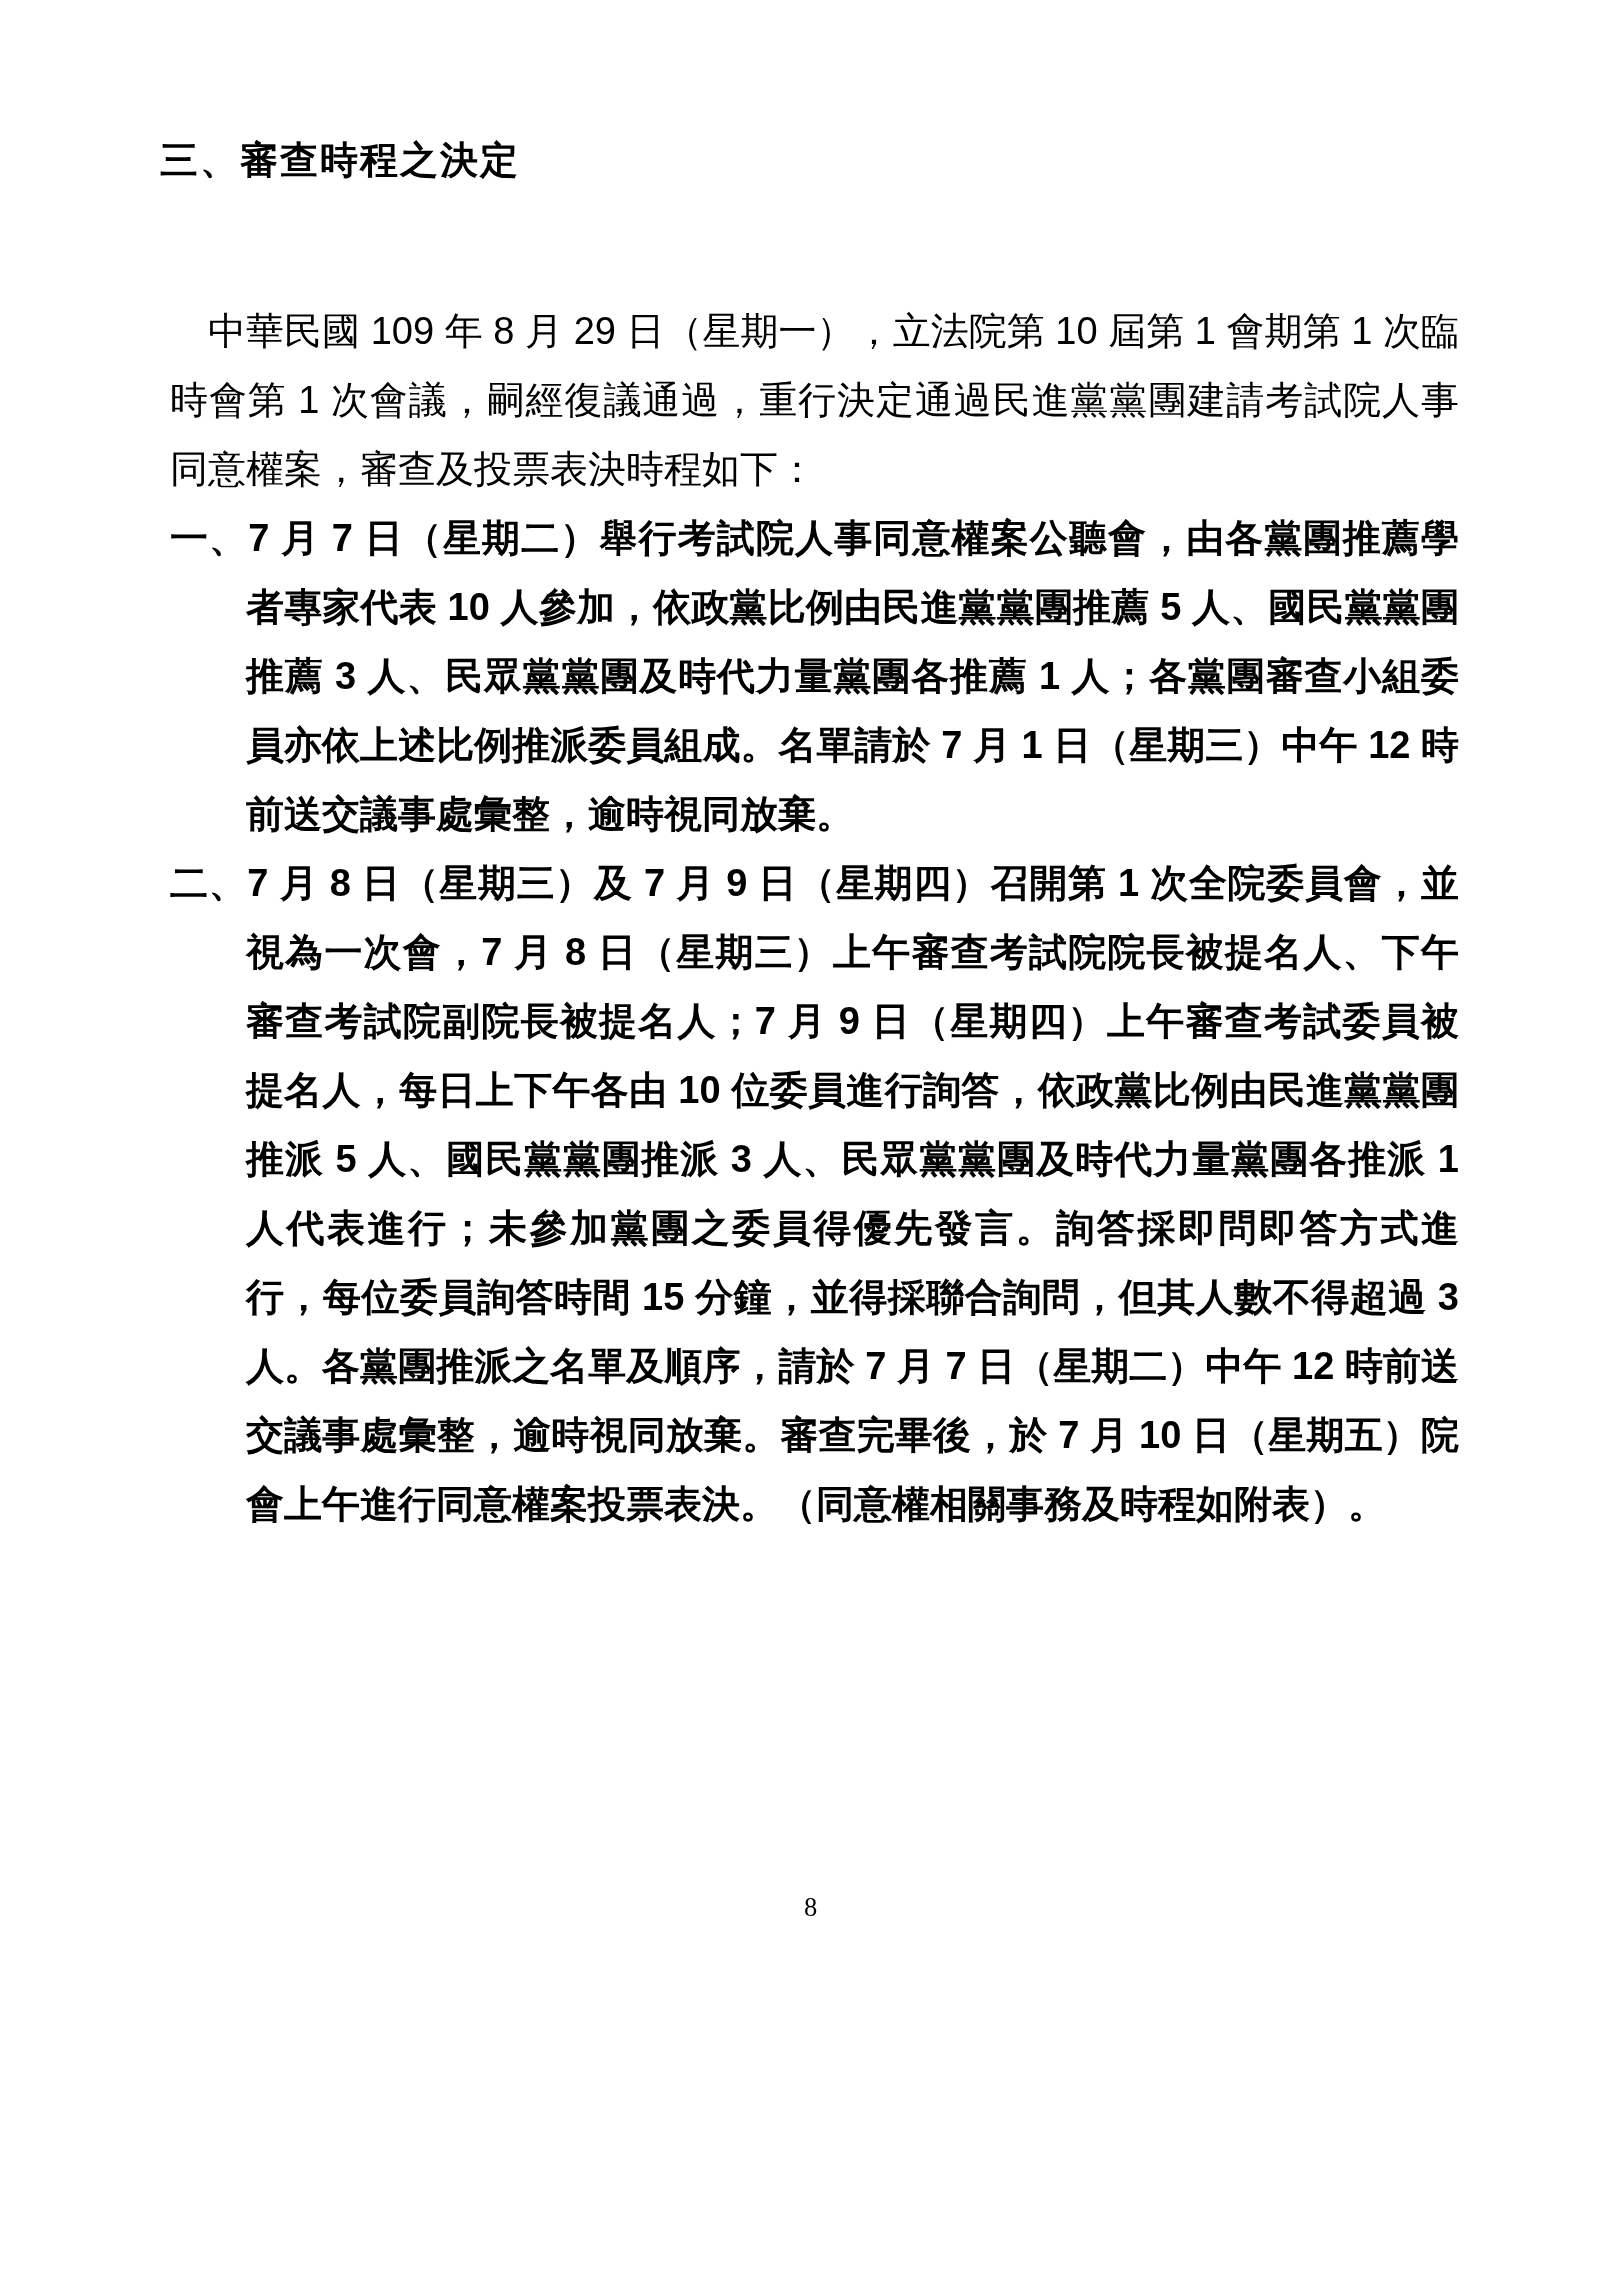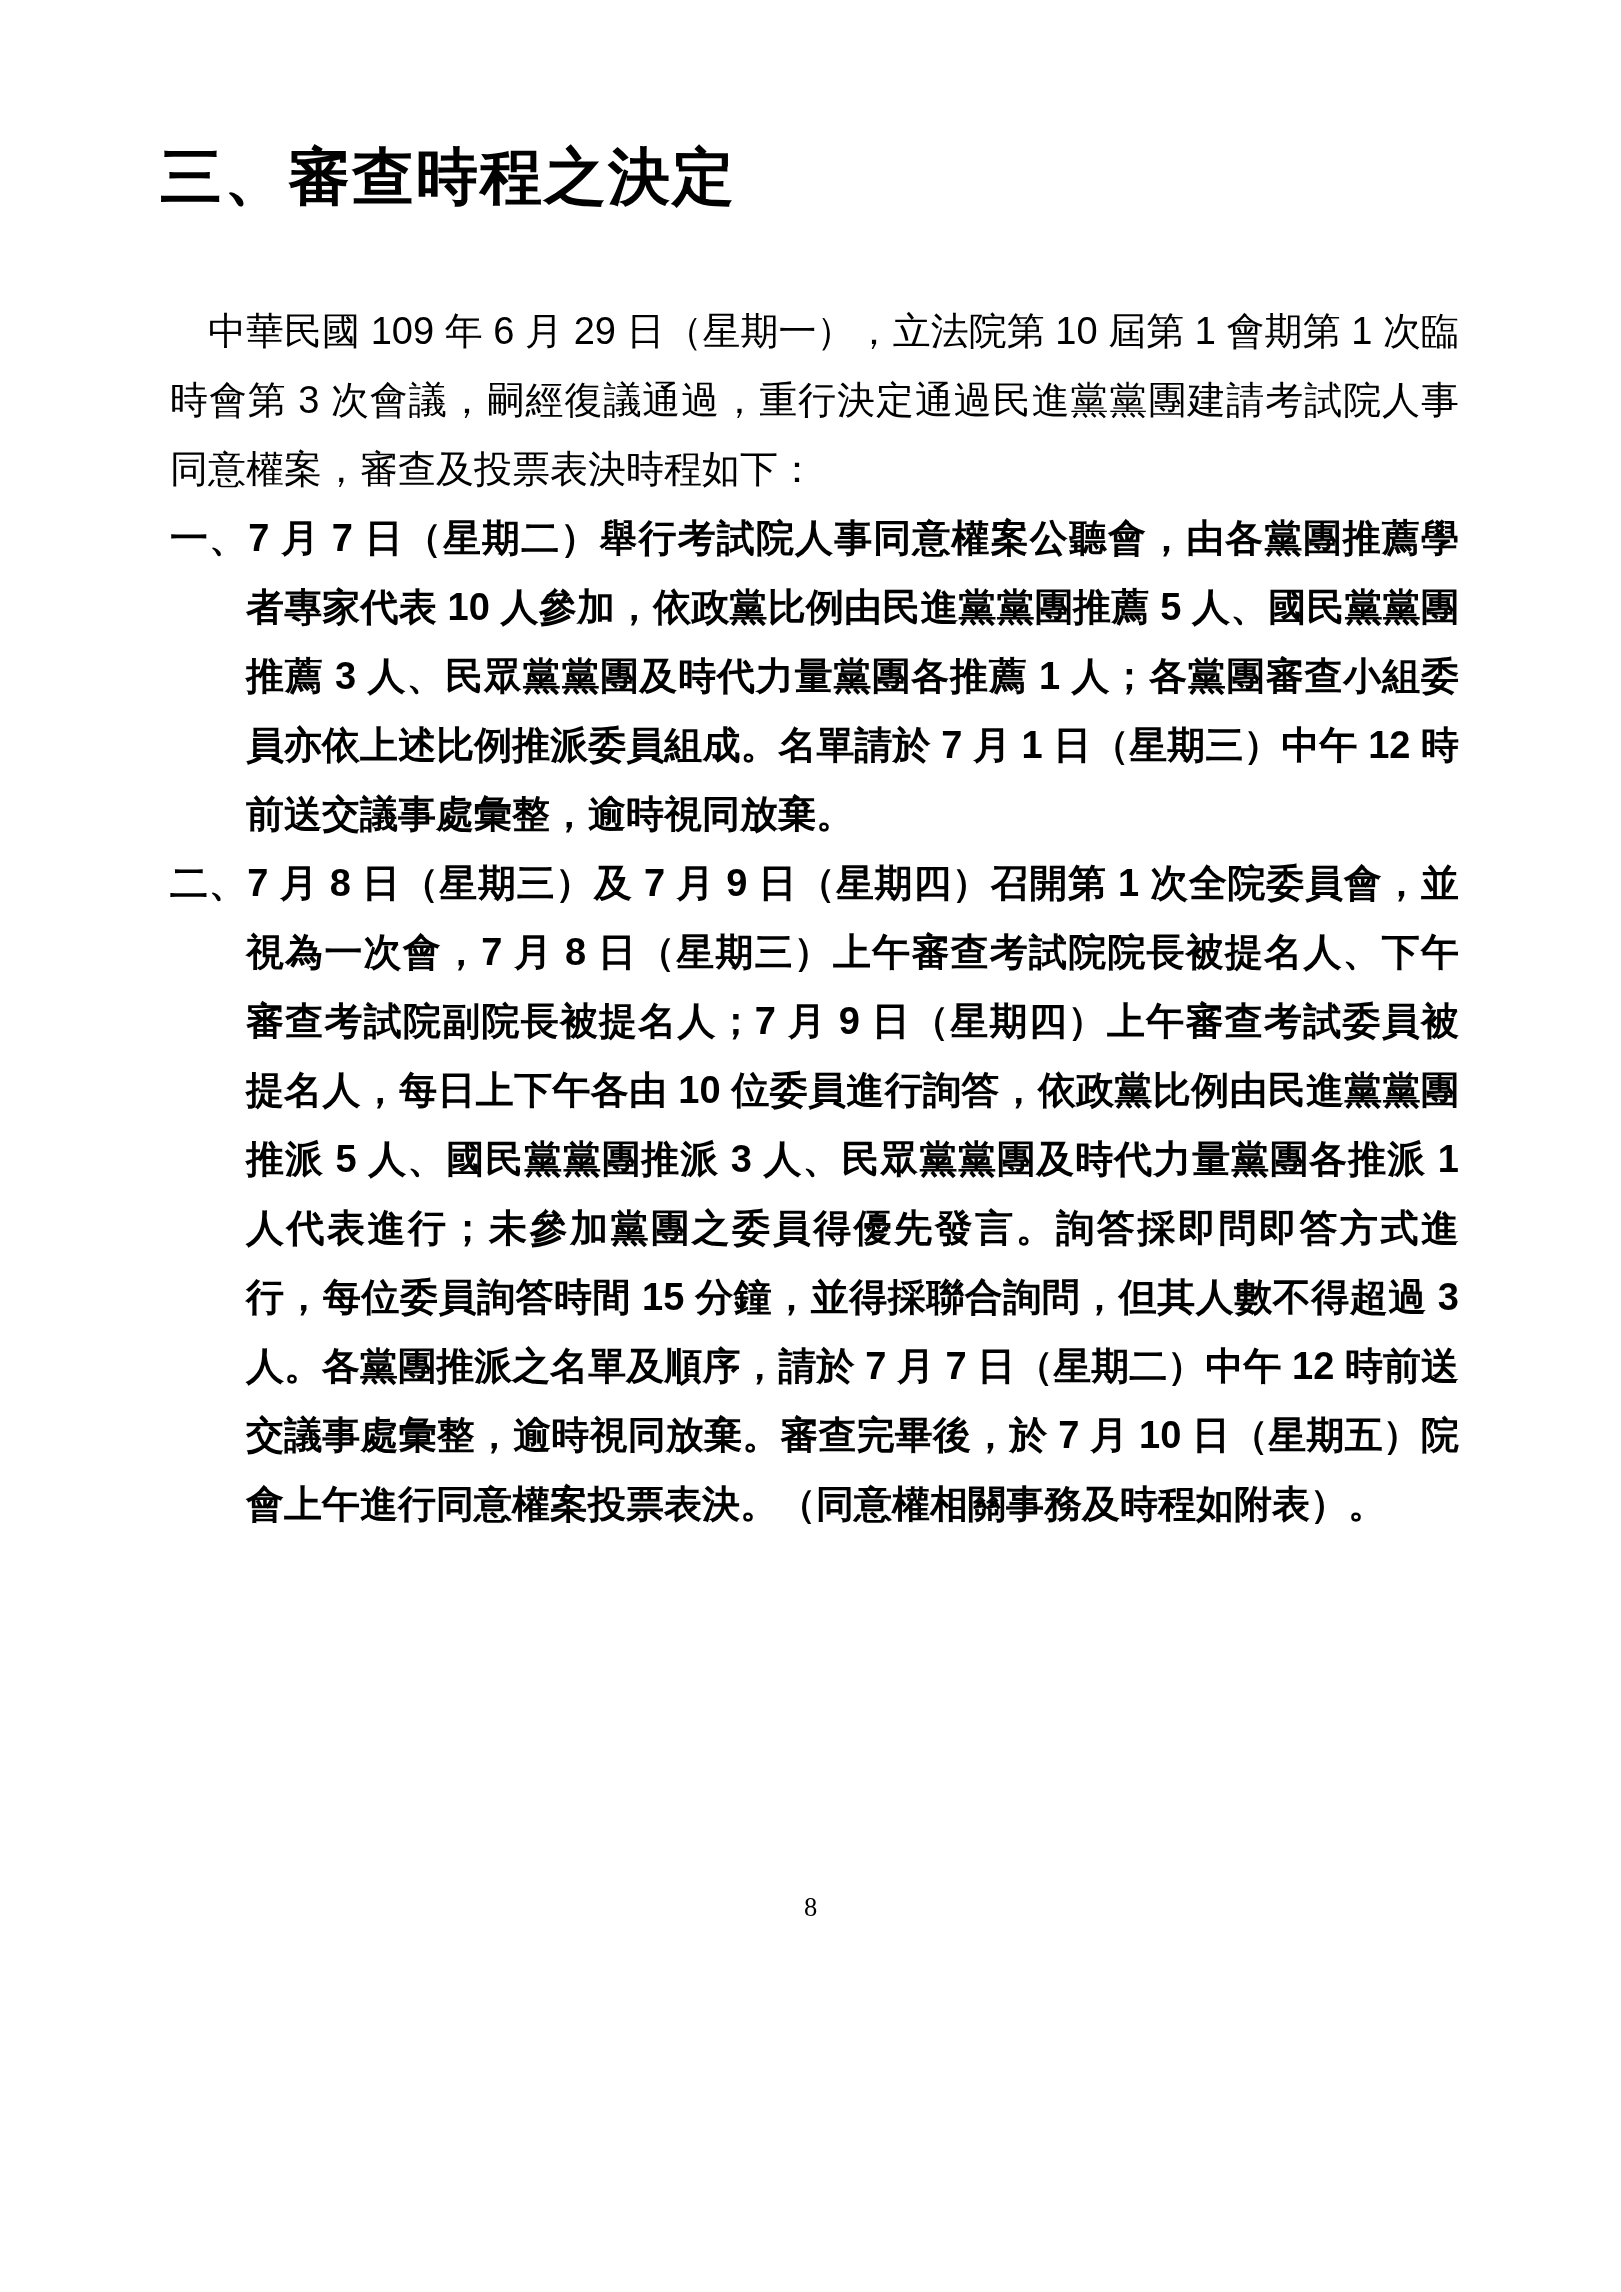--- a/index.html
+++ b/index.html
@@ -21,21 +21,21 @@
     width: 1621px;
     height: 2293px;
     background: #ffffff;
     overflow: hidden;
   }
   .section-title {
     position: absolute;
     left: 160px;
     top: 135px;
     margin: 0;
-    font-size: 62px;
+    font-size: 38px;
     font-weight: bold;
     letter-spacing: 2px;
     white-space: nowrap;
   }
   .body-text {
     position: absolute;
     left: 170px;
     top: 297px;
     width: 1289px;
     font-size: 38px;
@@ -68,21 +68,21 @@
   }
 </style>
 </head>
 <body>
 
 <div class="page">
 
   <h1 class="section-title">三、審查時程之決定</h1>
 
   <div class="body-text">
-    <p class="intro">中華民國 109 年 6 月 29 日（星期一），立法院第 10 屆第 1 會期第 1 次臨時會第 3 次會議，嗣經復議通過，重行決定通過民進黨黨團建請考試院人事同意權案，審查及投票表決時程如下：</p>
+    <p class="intro">中華民國 109 年 8 月 29 日（星期一），立法院第 10 屆第 1 會期第 1 次臨時會第 1 次會議，嗣經復議通過，重行決定通過民進黨黨團建請考試院人事同意權案，審查及投票表決時程如下：</p>
     <p class="list-item">一、7 月 7 日（星期二）舉行考試院人事同意權案公聽會，由各黨團推薦學者專家代表 10 人參加，依政黨比例由民進黨黨團推薦 5 人、國民黨黨團推薦 3 人、民眾黨黨團及時代力量黨團各推薦 1 人；各黨團審查小組委員亦依上述比例推派委員組成。名單請於 7 月 1 日（星期三）中午 12 時前送交議事處彙整，逾時視同放棄。</p>
     <p class="list-item">二、7 月 8 日（星期三）及 7 月 9 日（星期四）召開第 1 次全院委員會，並視為一次會，7 月 8 日（星期三）上午審查考試院院長被提名人、下午審查考試院副院長被提名人；7 月 9 日（星期四）上午審查考試委員被提名人，每日上下午各由 10 位委員進行詢答，依政黨比例由民進黨黨團推派 5 人、國民黨黨團推派 3 人、民眾黨黨團及時代力量黨團各推派 1 人代表進行；未參加黨團之委員得優先發言。詢答採即問即答方式進行，每位委員詢答時間 15 分鐘，並得採聯合詢問，但其人數不得超過 3 人。各黨團推派之名單及順序，請於 7 月 7 日（星期二）中午 12 時前送交議事處彙整，逾時視同放棄。審查完畢後，於 7 月 10 日（星期五）院會上午進行同意權案投票表決。（同意權相關事務及時程如附表）。</p>
   </div>
 
   <div class="page-number">8</div>
 
 </div>
 
 
 </body></html>

